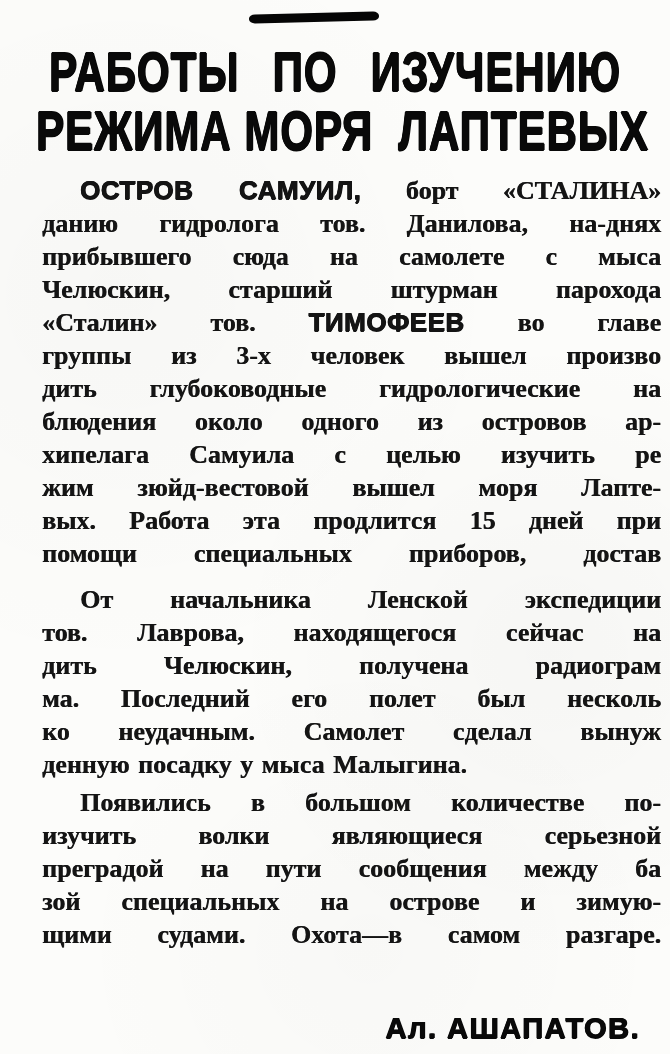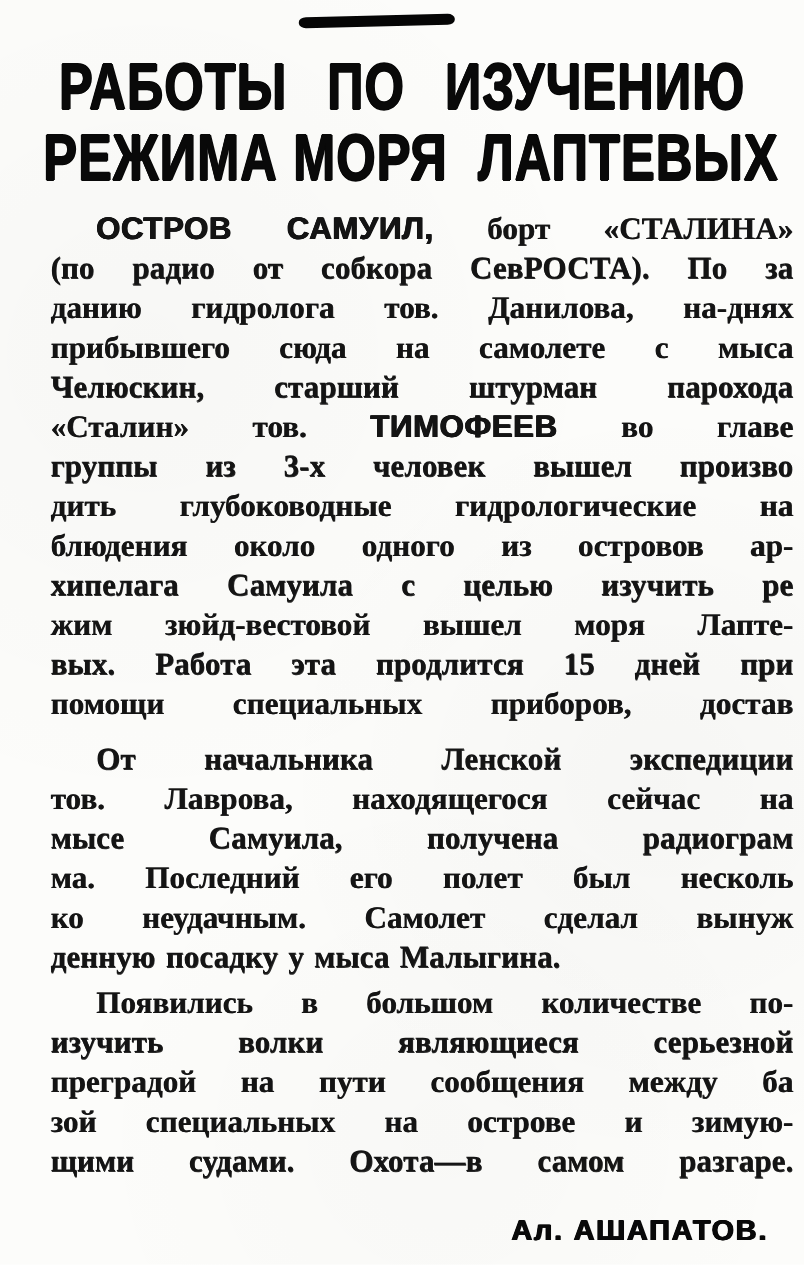--- a/index.html
+++ b/index.html
@@ -84,21 +84,21 @@
     letter-spacing: 0.5px;
     text-shadow: 0.7px 0 currentColor, -0.3px 0 currentColor, 0 0.5px currentColor;
   }
 
   .signature {
     position: absolute;
     top: 1012px;
     right: 30px;
     font-family: "Liberation Sans", sans-serif;
     font-weight: 700;
-    font-size: 24px;
+    font-size: 29px;
     letter-spacing: 1.5px;
     color: #101010;
     text-shadow: 0.8px 0 currentColor, -0.4px 0 currentColor, 0 0.6px currentColor;
   }
 </style>
 </head>
 <body>
 
 <div class="page">
   <div class="scan">
@@ -106,37 +106,36 @@
     <div class="rule"></div>
 
     <h1 class="headline">
       <div class="hl hl1">РАБОТЫ ПО ИЗУЧЕНИЮ</div>
       <div class="hl hl2">РЕЖИМА МОРЯ &nbsp;ЛАПТЕВЫХ</div>
     </h1>
 
     <div class="article">
         <div class="p p1">
           <div class="line"><span class="seg-heavy">ОСТРОВ САМУИЛ,</span><span class="seg-normal"> борт </span><span class="seg-normal">«СТАЛИНА»</span></div>
-          <div class="line"><span class="seg-normal">(по радио от собкора СевРОСТА). По за</span></div>
           <div class="line"><span class="seg-normal">данию гидролога тов. Данилова, на-днях</span></div>
           <div class="line"><span class="seg-normal">прибывшего сюда на самолете с мыса</span></div>
           <div class="line"><span class="seg-normal">Челюскин, старший штурман парохода</span></div>
           <div class="line"><span class="seg-normal">«Сталин» тов. </span><span class="seg-heavy">ТИМОФЕЕВ</span><span class="seg-normal"> во главе</span></div>
           <div class="line"><span class="seg-normal">группы из 3-х человек вышел произво</span></div>
           <div class="line"><span class="seg-normal">дить глубоководные гидрологические на</span></div>
           <div class="line"><span class="seg-normal">блюдения около одного из островов ар-</span></div>
           <div class="line"><span class="seg-normal">хипелага Самуила с целью изучить ре</span></div>
           <div class="line"><span class="seg-normal">жим зюйд-вестовой вышел моря Лапте-</span></div>
           <div class="line"><span class="seg-normal">вых. Работа эта продлится 15 дней при</span></div>
           <div class="line"><span class="seg-normal">помощи специальных приборов, достав</span></div>
         </div>
         <div class="p p2">
           <div class="line"><span class="seg-normal">От начальника Ленской экспедиции</span></div>
           <div class="line"><span class="seg-normal">тов. Лаврова, находящегося сейчас на</span></div>
-          <div class="line"><span class="seg-normal">мысе Самуила, получена радиограм</span></div>
+          <div class="line"><span class="seg-normal">дить Челюскин, получена радиограм</span></div>
           <div class="line"><span class="seg-normal">ма. Последний его полет был несколь</span></div>
           <div class="line"><span class="seg-normal">ко неудачным. Самолет сделал вынуж</span></div>
           <div class="line no-just"><span class="seg-normal">денную посадку у мыса Малыгина.</span></div>
         </div>
         <div class="p p3">
           <div class="line"><span class="seg-normal">Появились в большом количестве по-</span></div>
           <div class="line"><span class="seg-normal">изучить волки являющиеся серьезной</span></div>
           <div class="line"><span class="seg-normal">преградой на пути сообщения между ба</span></div>
           <div class="line"><span class="seg-normal">зой специальных на острове и зимую-</span></div>
           <div class="line"><span class="seg-normal">щими судами. Охота—в самом разгаре.</span></div>

